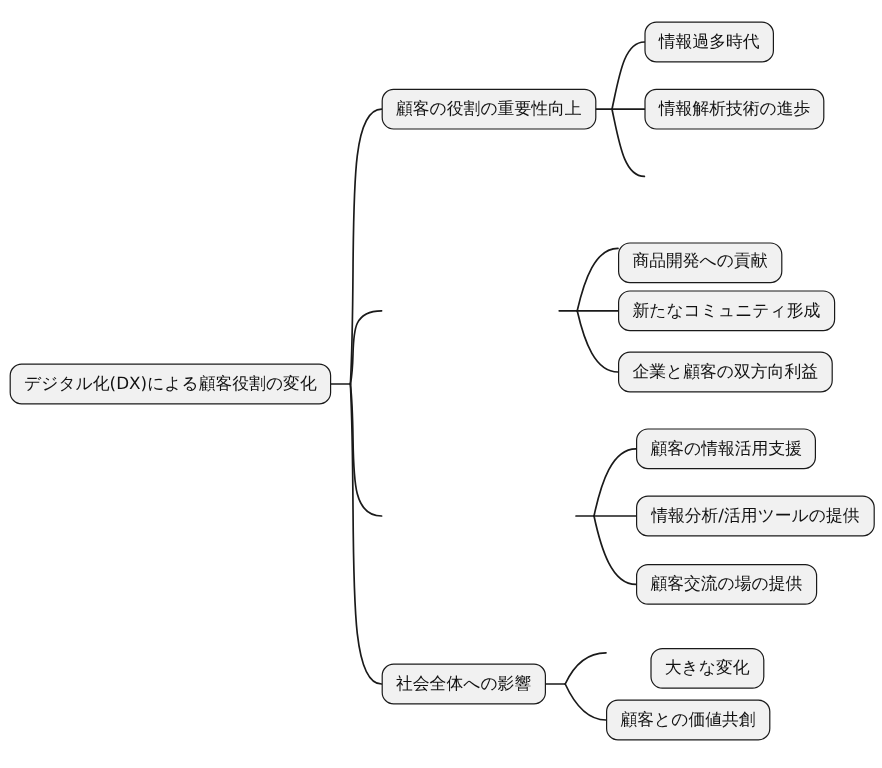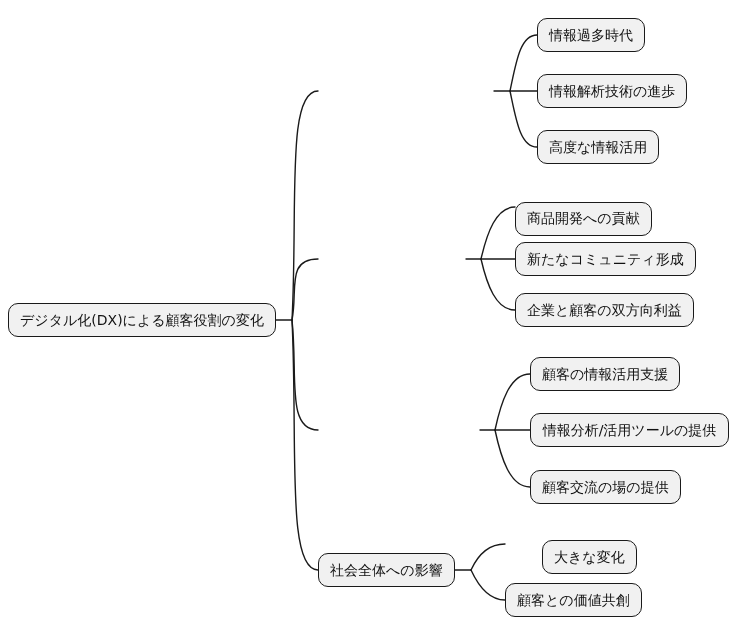--- a/index.html
+++ b/index.html
@@ -77,25 +77,25 @@
     <line x1="495" y1="430" x2="530" y2="430"></line>
     <path d="M495,430 C501,458 510,487 530,487"></path>
 
     <line x1="452" y1="570" x2="471" y2="570"></line>
     <path d="M471,570 C477,557 487,544 505,544"></path>
     <path d="M471,570 C477,583 487,600 505,600"></path>
   </svg>
 
   <div class="node" style="left:8px; top:303px; min-width:266px;">デジタル化(DX)による顧客役割の変化</div>
 
+  <div class="node" style="left:318px; top:74px;  min-width:178px;">顧客の役割の重要性向上</div>
   <div class="node" style="left:318px; top:553px; min-width:136px;">社会全体への影響</div>
 
   <div class="node" style="left:537px; top:18px;  min-width:108px;">情報過多時代</div>
   <div class="node" style="left:537px; top:74px;  min-width:150px;">情報解析技術の進歩</div>
-  <div class="node" style="left:537px; top:130px; min-width:122px;">高度な情報活用</div>
 
   <div class="node" style="left:515px; top:202px; min-width:136px;font-family:Liberation Mono, monospace;">商品開発への貢献</div>
   <div class="node" style="left:515px; top:242px; min-width:178px;">新たなコミュニティ形成</div>
   <div class="node" style="left:515px; top:293px; min-width:178px;">企業と顧客の双方向利益</div>
 
   <div class="node" style="left:530px; top:357px; min-width:150px;text-align:right;">顧客の情報活用支援</div>
   <div class="node" style="left:530px; top:470px; min-width:150px;">顧客交流の場の提供</div>
   <div class="node" style="left:530px; top:413px; min-width:199px;">情報分析/活用ツールの提供</div>
 
   <div class="node" style="left:505px; top:540px; min-width:94px;margin-left:37px;">大きな変化</div>

